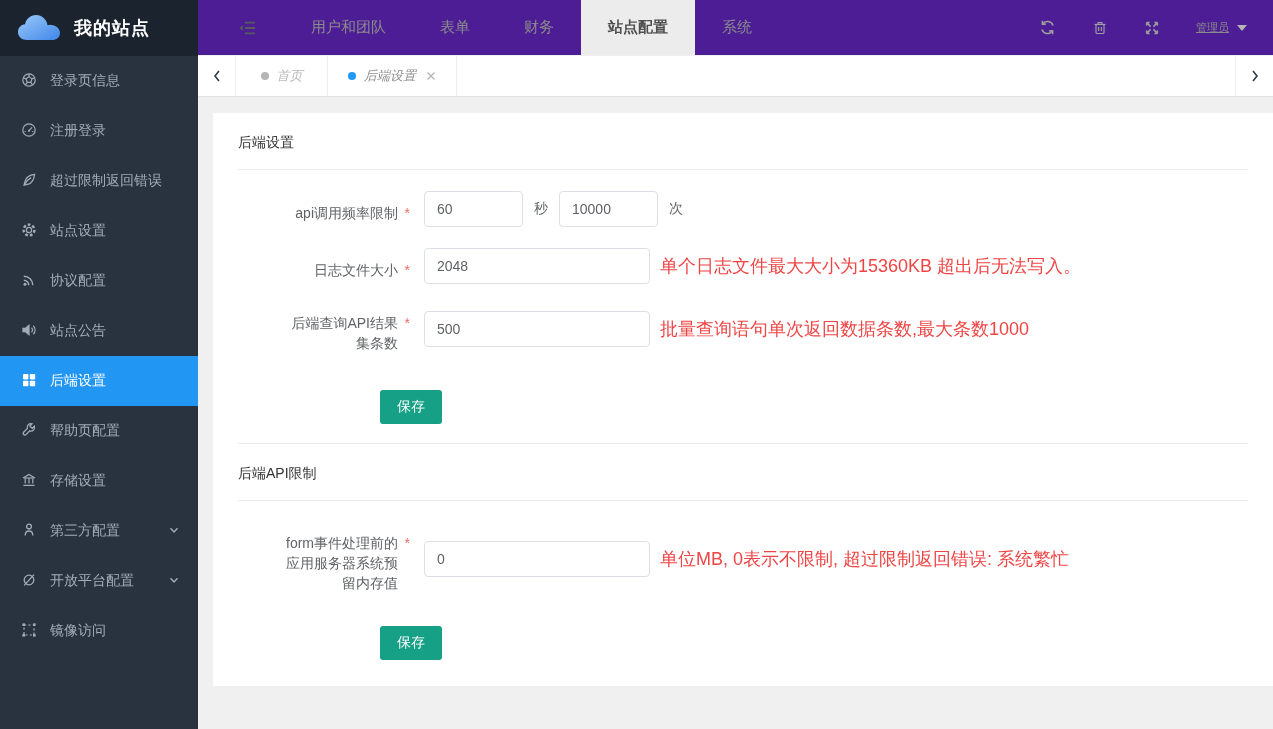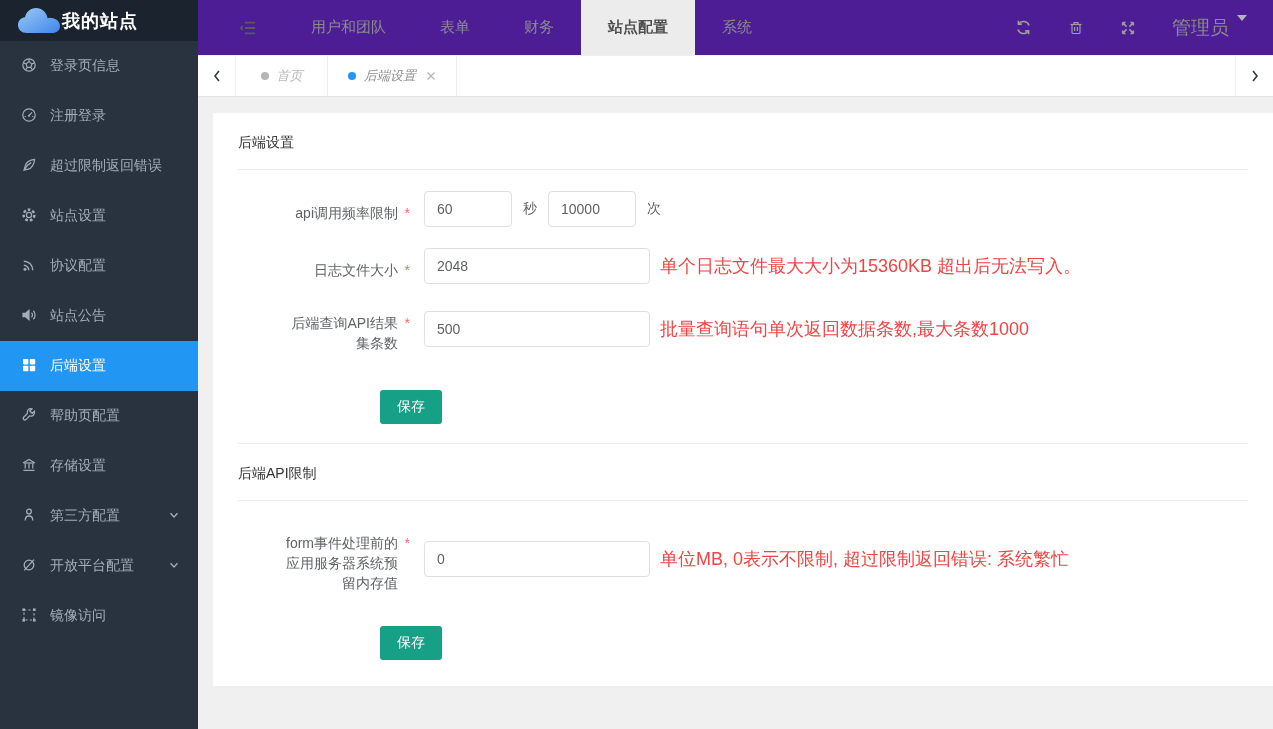--- a/index.html
+++ b/index.html
@@ -3,37 +3,37 @@
 <meta charset="utf-8">
 <style>
   * { box-sizing: border-box; margin: 0; padding: 0; }
   html,body { background:#e9e9e9; }
   body { font-family: "Liberation Sans", "DejaVu Sans", sans-serif; }
 
   .app { width:1273px; height:729px; display:flex; background:#f0f0f0; overflow:hidden; position:relative; margin:0 auto; }
 
   
   .sidebar { width:198px; flex-shrink:0; background:#293340; display:flex; flex-direction:column; }
-  .logo { height:41px; background:#1b232e; display:flex; align-items:center; padding-left:16px; gap:0; flex-shrink:0; }
+  .logo { height:56px; background:#1b232e; display:flex; align-items:center; padding-left:16px; gap:12px; flex-shrink:0; }
   .logo-title { color:#ffffff; font-size:18px; font-weight:bold; letter-spacing:1px; }
   .menu { flex:1; }
   .menu-item { height:50px; display:flex; align-items:center; gap:13px; padding:0 18px 0 21px; color:#a3adb8; font-size:14px; cursor:pointer; }
   .menu-item svg { flex-shrink:0; }
   .menu-item.active { background:#2196f3; color:#ffffff; }
   .menu-item .chev { margin-left:auto; }
 
   
   .main { flex:1; display:flex; flex-direction:column; min-width:0; }
   .header { height:56px; background:#4c1d95; display:flex; align-items:stretch; border-bottom:1px solid #efefef; flex-shrink:0; }
   .collapse { display:flex; align-items:center; margin:0 28px 0 40px; color:#5a5a5a; cursor:pointer; }
   .nav-item { display:flex; align-items:center; padding:0 27px; font-size:15px; color:#8c8c8c; cursor:pointer; }
   .nav-item.active { background:#ececec; color:#4f4f4f; font-weight:bold; }
   .header-right { margin-left:auto; display:flex; align-items:center; gap:36px; padding-right:26px; }
   .hicon { color:#9e9e9e; display:flex; align-items:center; cursor:pointer; }
-  .user { display:flex; align-items:flex-start; gap:8px; color:#8a8a8a; font-size:19px; cursor:pointer; }
+  .user { display:flex; align-items:center; gap:8px; color:#8a8a8a; font-size:11px; cursor:pointer;text-decoration:underline; }
   .caret { width:0; height:0; border-left:5px solid transparent; border-right:5px solid transparent; border-top:6px solid #b5b5b5; }
 
   
   .tabbar { height:41px; background:#ffffff; display:flex; align-items:stretch; border-bottom:1px solid #e4e4e4; flex-shrink:0;font-style:italic; }
   .tab-arrow { width:38px; display:flex; align-items:center; justify-content:center; color:#2d3a4b; cursor:pointer; }
   .tab-arrow.left { border-right:1px solid #eeeeee; }
   .tab-arrow.right { margin-left:auto; border-left:1px solid #eeeeee; }
   .tab { display:flex; align-items:center; justify-content:center; gap:8px; padding:0 20px; min-width:92px; font-size:13px; border-right:1px solid #eeeeee; cursor:pointer; background:#fff; }
   .tab .dot { width:8px; height:8px; border-radius:50%; background:#b5b5b5; }
   .tab.active .dot { background:#2196f3; }
@@ -45,21 +45,21 @@
   .content { flex:1; background:#f0f0f0; padding:16px 0 0 15px; overflow:hidden; }
   .panel { background:#ffffff; min-height:535px; padding:0 25px 26px 25px; }
   .sec-title { font-size:14px; color:#333333; padding:21px 0 17px 0; }
   .hr { border:none; border-top:1px solid #ebebeb; height:0; }
 
   .row { display:flex; align-items:center; margin-top:21px;margin-left:44px; }
   .flabel { position:relative; width:130px; flex-shrink:0; padding:8px 14px 0 0; text-align:right; color:#606266; font-size:14px; line-height:20px; word-break:break-all; }
   .req { position:absolute; right:2px; top:8px; color:#f56c6c; font-style:normal; font-size:14px; }
   .fctrl { display:flex; align-items:center; height:36px; margin-left:12px; }
   .inp { height:36px; border:1px solid #dcdfe6; border-radius:4px; padding:0 12px; font-size:14px; color:#606266; outline:none; font-family:inherit; background:#fff; }
-  .inp.small { width:88px; }
+  .inp.small { width:99px; }
   .inp.large { width:226px; }
   .unit { color:#606266; font-size:14px; margin:0 11px; }
   .hint { color:#ef4444; font-size:18px; margin-left:10px; white-space:nowrap; }
 
   .save-row { margin:37px 0 0 142px; }
   .save-btn { width:62px; height:34px; background:#16a085; color:#ffffff; border:none; border-radius:3px; font-size:14px; cursor:pointer; font-family:inherit; }
   .sec-gap { margin-top:19px; }
 </style>
 </head>
 <body>

